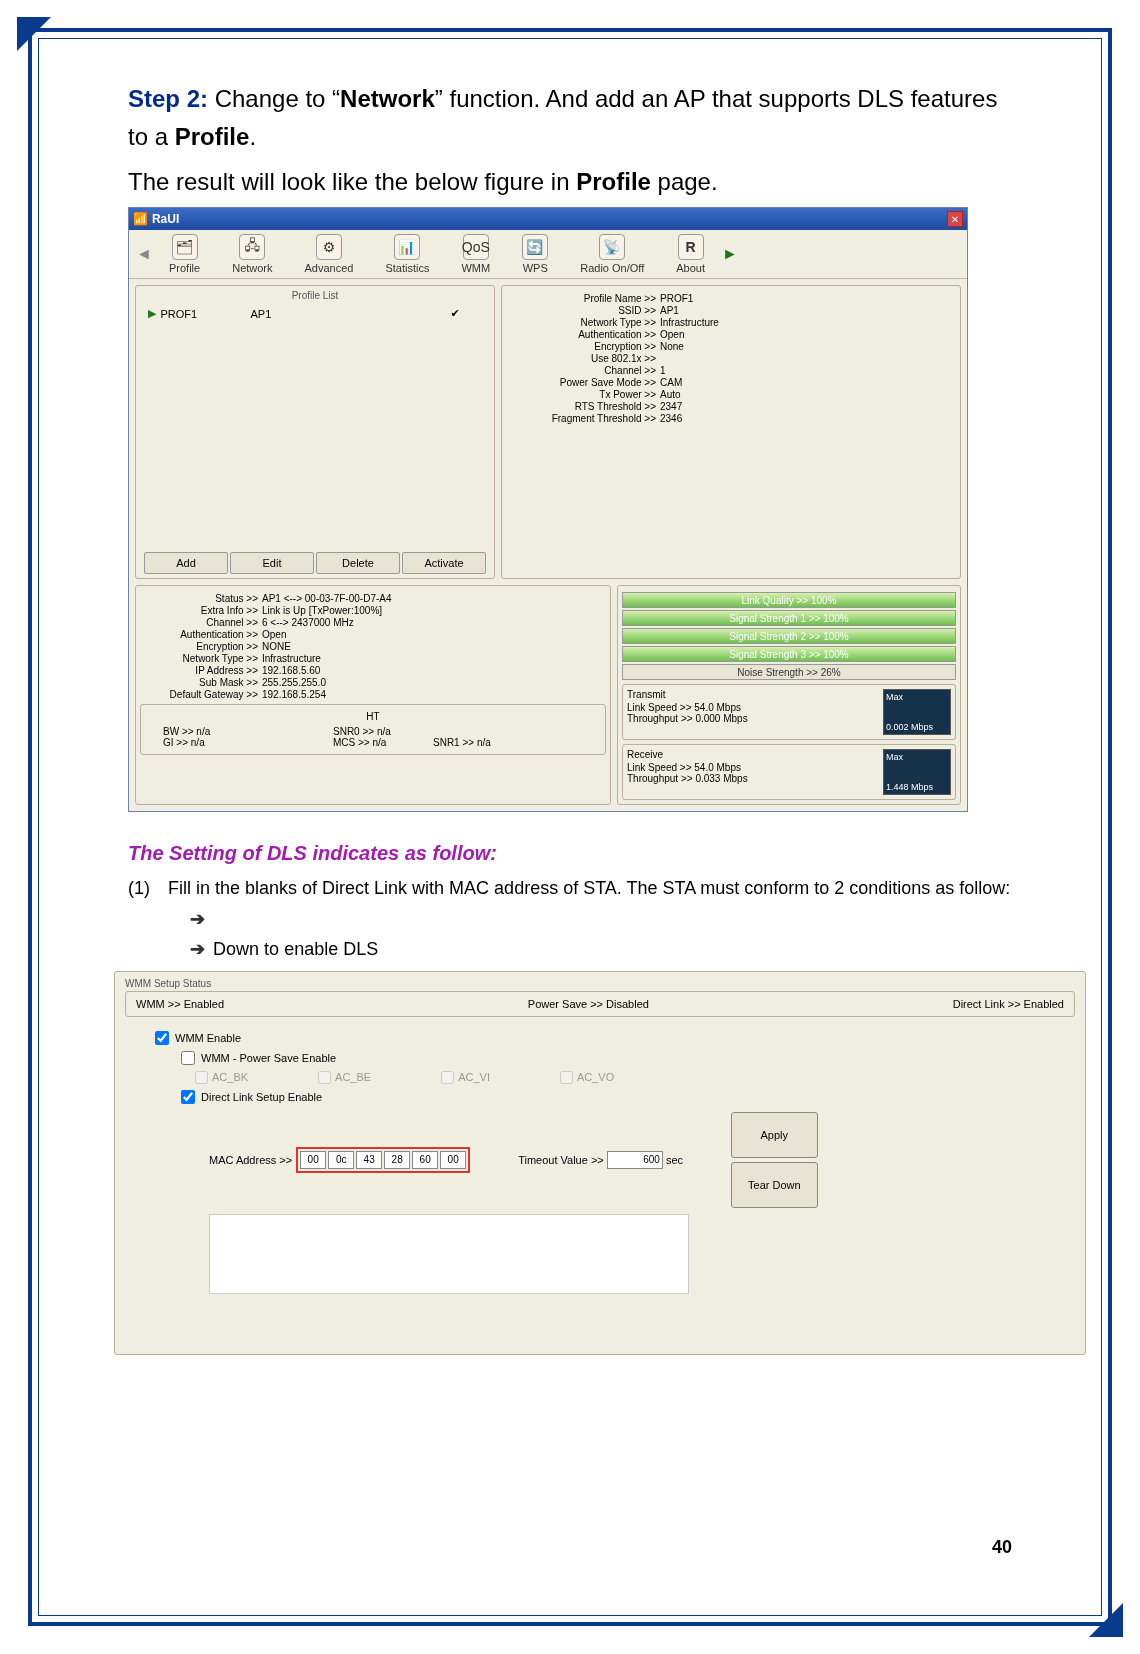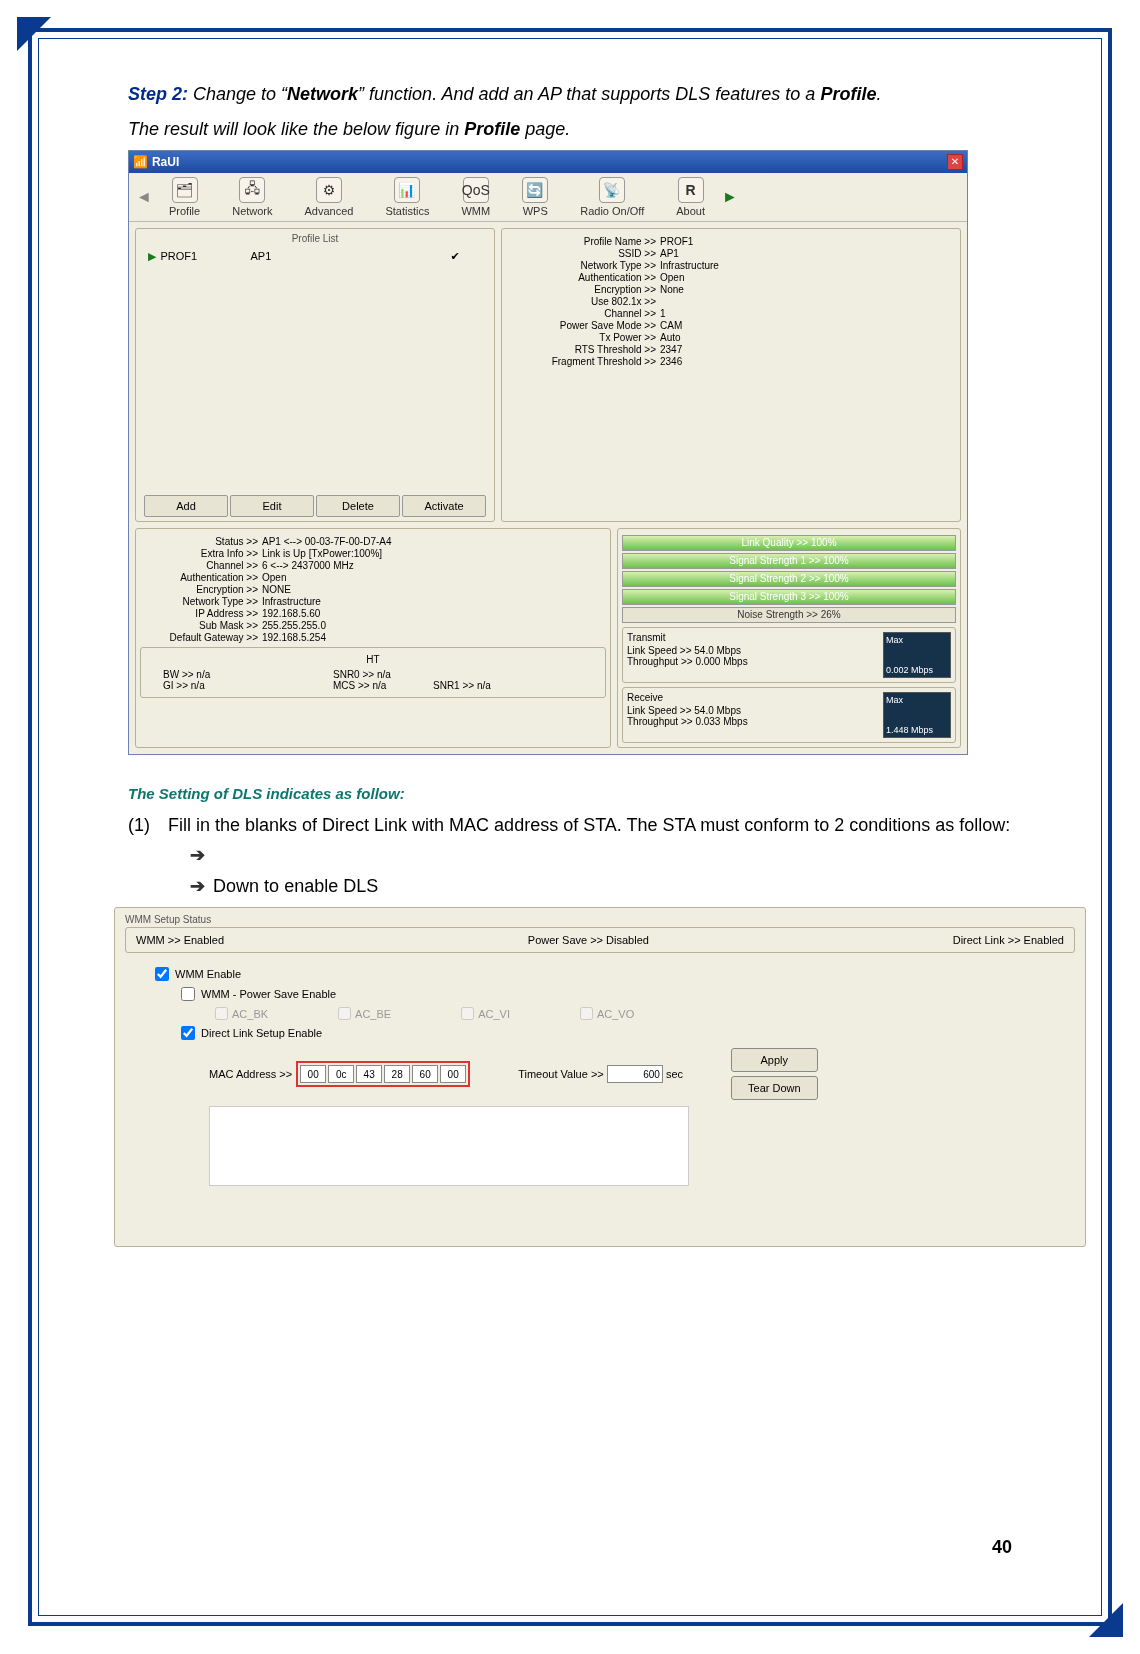--- a/index.html
+++ b/index.html
@@ -3,21 +3,21 @@
 <meta charset="utf-8">
 <style>
   * { box-sizing: border-box; margin: 0; padding: 0; }
   body { width: 1140px; height: 1654px; background: #fff; font-family: Arial, sans-serif; font-size: 14px; position: relative; }
   .page-border { position: absolute; inset: 28px; border: 4px solid #0a3a8e; }
   .page-border::before { content:''; position:absolute; inset:6px; border:1px solid #0a3a8e; }
   .corner { position:absolute; width:34px; height:34px; background:#0a3a8e; }
   .corner.tl { top:17px; left:17px; clip-path: polygon(0 0,100% 0,0 100%);}
   .corner.br { bottom:17px; right:17px; clip-path: polygon(100% 100%,0 100%,100% 0);}
   .content { position:absolute; top:80px; left:128px; width:884px; }
-  .instr { font-size:18px; line-height:1.6; margin-bottom:6px;font-style:italic; }
+  .instr { font-size:24px; line-height:1.6; margin-bottom:6px; }
   .step2 { color:#002b8c; font-weight:bold; }
   .bold { font-weight:bold; }
   .raui { border:1px solid #6d83ad; width:840px; margin:2px 0 30px 0; font-size:11px; font-family: Tahoma, sans-serif; background:#eee; }
   .raui-title { background: linear-gradient(#3b6cc4,#1e4aa0); color:#fff; height:22px; display:flex; align-items:center; padding:0 4px; justify-content:space-between;}
   .raui-title span.t { font-weight:bold; font-size:12px; display:flex; align-items:center; gap:4px;}
   .raui-close { width:16px;height:16px;background:#d44;border:1px solid #a22;color:#fff;display:flex;align-items:center;justify-content:center;font-size:10px;}
   .toolbar { background:#f0ede1; display:flex; align-items:center; padding:4px 6px; border-bottom:1px solid #bbb;}
   .tb-arrow { width:18px;height:34px;display:flex;align-items:center;justify-content:center;color:#888;font-size:16px;}
   .tb-item { display:flex;flex-direction:column;align-items:center;justify-content:center;padding:0 16px;font-size:11px;color:#333;gap:2px;}
   .tb-item .ico{width:26px;height:26px;border:1px solid #999;border-radius:4px;background:#f7f3e8;display:flex;align-items:center;justify-content:center;font-size:14px;}
@@ -42,38 +42,38 @@
   .status-L .r .l{width:122px;text-align:right;padding-right:4px;}
   .ht-box{border:1px solid #b8b19a;border-radius:3px;padding:6px 22px;margin-top:4px;font-size:10px;text-align:center;}
   .ht-row{display:flex;gap:20px;justify-content:flex-start;}
   .ht-row span{width:150px;text-align:left;}
   .status-R{flex:1;padding:4px;font-size:10px;}
   .bar{height:16px;display:flex;align-items:center;margin:2px 0;border:1px solid #999;background:linear-gradient(#d7f0b0,#6dc04d);color:#fff;justify-content:center;font-size:10px;}
   .bar.noise{background:#e8e4d4;color:#333;}
   .tx{border:1px solid #b8b19a;border-radius:3px;padding:4px;margin-top:4px;display:flex;align-items:flex-start;gap:2px;}
   .tx-col{flex:1;font-size:10px;}
   .tx-graph{width:68px;height:46px;background:#16324b;border:1px solid #555;color:#fff;font-size:9px;padding:2px;display:flex;flex-direction:column;justify-content:space-between;}
-  .italic-blue{color:#0f766e;font-style:italic;font-weight:bold;font-size:15px;margin-top:30px;margin-bottom:8px;}
+  .italic-blue{color:#a21caf;font-style:italic;font-weight:bold;font-size:20px;margin-top:30px;margin-bottom:8px;}
   .list1 .li{display:flex;font-size:18px;line-height:1.7;text-align:justify;}
   .list1 .num{width:40px;}
   .sub{display:flex;align-items:flex-start;gap:8px;margin-left:62px;font-size:18px;line-height:1.7;}
   .arrB{color:#333;font-weight:bold;}
   .wmm{border:1px solid #b8b19a;border-radius:3px;width:972px;margin:6px 0 0 -14px;padding:6px 10px 60px 10px;font-family:Tahoma,sans-serif;font-size:11px;background:#f0ede1;}
   .wmm-stat{border:1px solid #b8b19a;border-radius:3px;padding:6px 10px;display:flex;justify-content:space-between;margin-bottom:14px;}
   .cb{display:flex;align-items:center;gap:6px;margin:6px 0 6px 30px;}
   .cb input{width:14px;height:14px;}
   .cb2{margin-left:56px;}
-  .ac-row{display:flex;gap:70px;margin-left:90px;color:#999;font-size:11px;}
+  .ac-row{display:flex;gap:70px;margin-left:70px;color:#999;font-size:11px;}
   .ac-row label{display:flex;align-items:center;gap:4px;}
   .mac-row{display:flex;align-items:center;gap:4px;margin:8px 0 0 84px;}
   .mac-row .boxes{display:flex;gap:2px;border:2px solid #d33;padding:2px;}
   .mac-row input{width:26px;height:18px;text-align:center;border:1px solid #888;font-size:10px;}
   .tv input{width:56px;height:18px;text-align:right;border:1px solid #888;padding-right:2px;}
   .apply-col{display:flex;flex-direction:column;gap:4px;}
-  .wbtn{border:1px solid #888;background:#e8e4d4;padding:5px 16px;border-radius:3px;font-size:11px;}
+  .wbtn{border:1px solid #888;background:#e8e4d4;padding:16px 16px;border-radius:3px;font-size:11px;}
   .dls-table{width:480px;height:80px;border:1px solid #ccc;margin:6px 0 0 84px;background:#fff;}
   .pagenum{position:absolute;bottom:96px;right:128px;font-weight:bold;font-size:18px;}
 </style>
 </head>
 <body>
 
 <div class="page-border"></div>
 <div class="corner tl"></div>
 <div class="corner br"></div>
 

